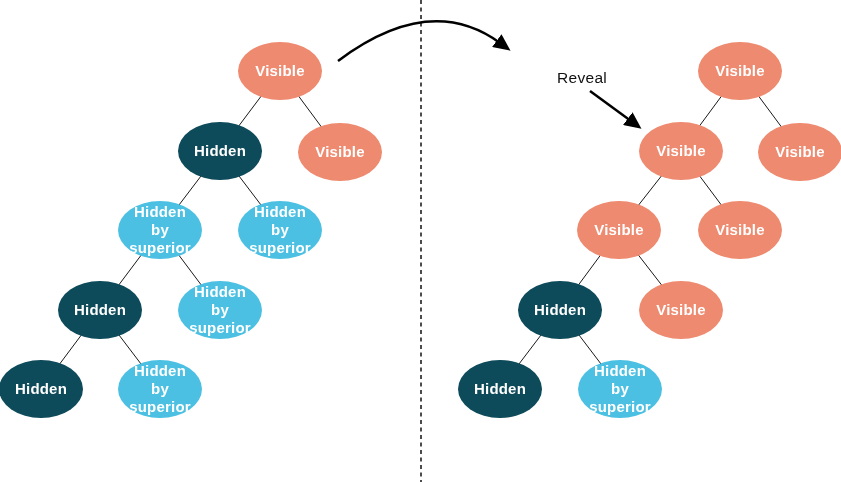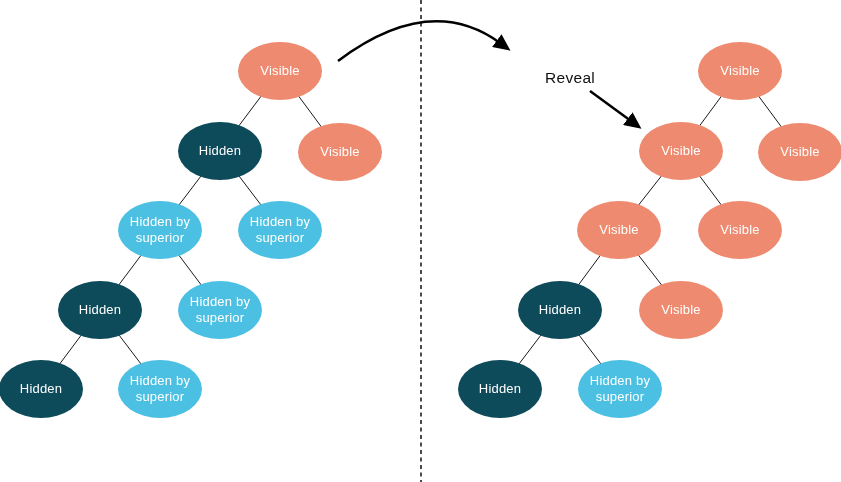--- a/index.html
+++ b/index.html
@@ -34,33 +34,33 @@
   .node {
     position: absolute;
     width: 84px;
     height: 58px;
     border-radius: 50%;
     display: flex;
     align-items: center;
     justify-content: center;
     text-align: center;
     color: var(--node-text, #ffffff);
-    font-size: 13px;
-    font-weight: 400;
+    font-size: 15px;
+    font-weight: 700;
     line-height: 1.2;
     letter-spacing: 0.2px;
     padding: 0 6px;
     box-sizing: border-box;
   }
   .node.visible { background: var(--visible-node, #EE8A6F); }
   .node.hidden  { background: var(--hidden-node, #0D4A5A); text-align: center; }
   .node.hbs     { background: var(--hidden-by-superior-node, #4CC0E2); }
   .reveal-label {
     position: absolute;
-    left: 545px;
+    left: 557px;
     top: 69px;
     font-size: 15.5px;
     color: #111111;
     letter-spacing: 0.3px;
   }
 </style>
 </head>
 <body>
 
 <div class="canvas">

